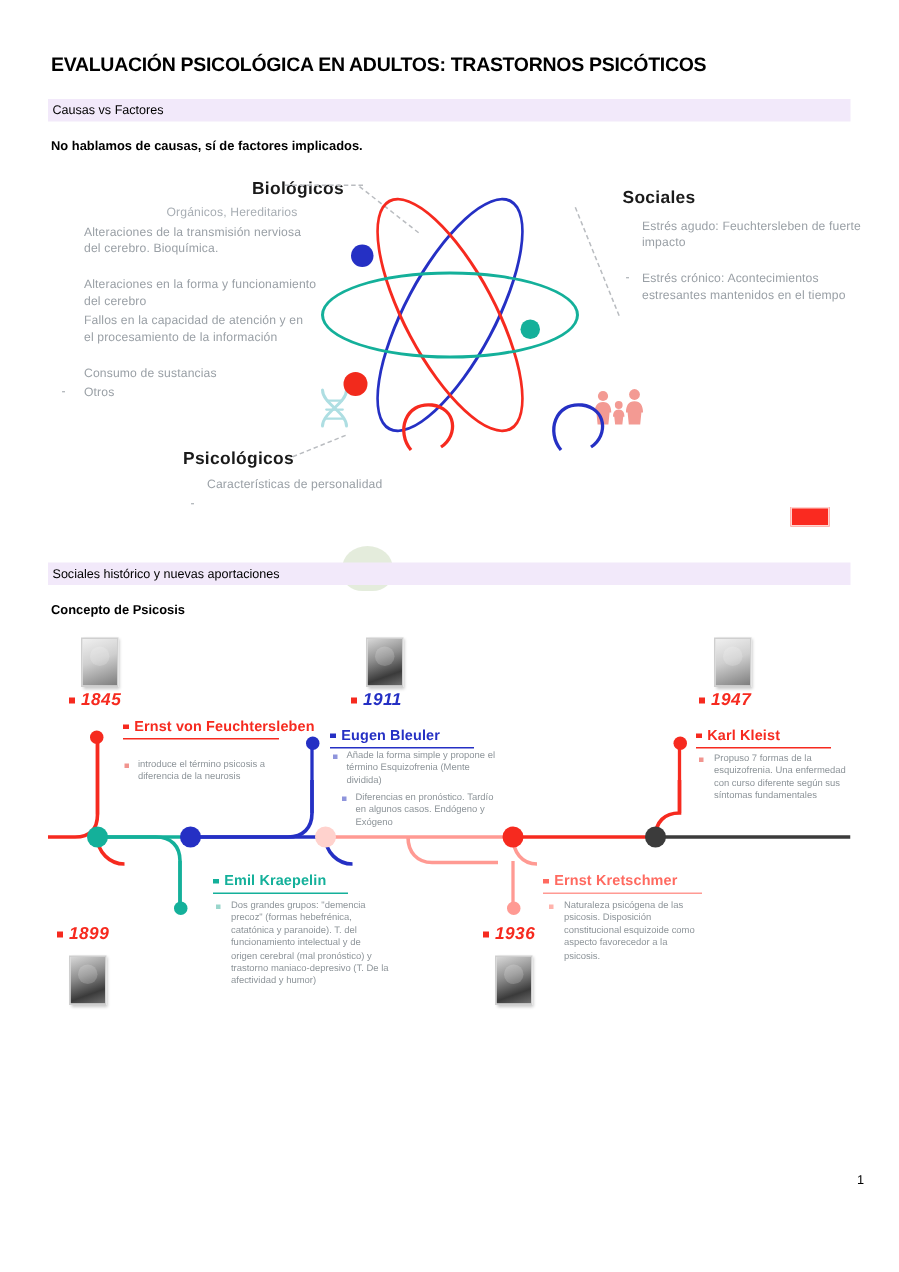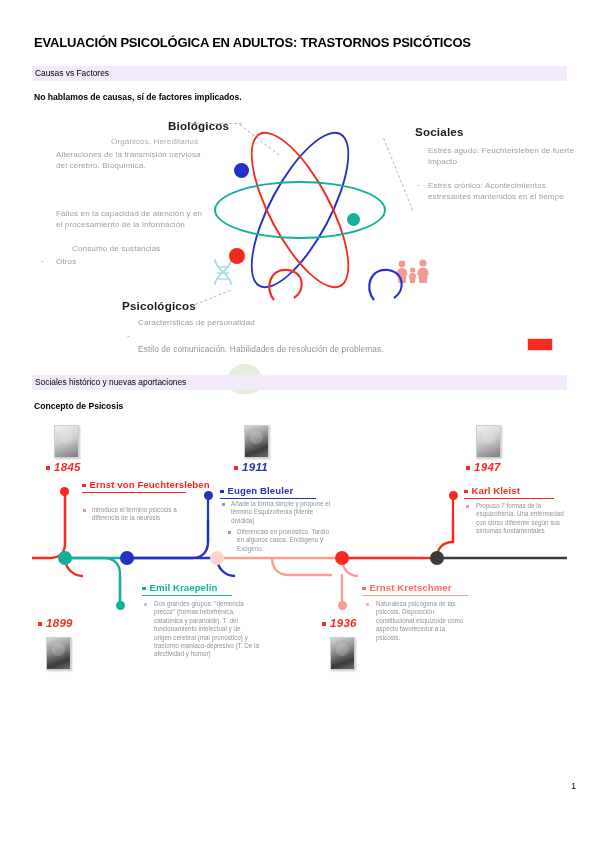--- a/index.html
+++ b/index.html
@@ -135,22 +135,23 @@
   <div class="band" style="top:66px;">
     <span class="band-label">Causas vs Factores</span>
   </div>
   <div class="plain-line" style="top:92px;">No hablamos de causas, sí de factores implicados.</div>
 
   <div class="diagram">
 
     <div class="dg-head" style="left:88px;top:7px;padding-left:48px;">Biológicos</div>
     <div class="dg-text dim" style="left:79px;top:24px;width:145px;">Orgánicos, Hereditarios</div>
     <div class="dg-text" style="left:24px;top:37px;width:156px;">Alteraciones de la transmisión nerviosa del cerebro. Bioquímica.</div>
+    <div class="dg-text" style="left:24px;top:72px;width:156px;">Alteraciones en la forma y funcionamiento del cerebro</div>
     <div class="dg-text" style="left:24px;top:96px;width:150px;">Fallos en la capacidad de atención y en el procesamiento de la información</div>
-    <div class="dg-text" style="left:24px;top:131px;width:160px;margin-left:16px;">Consumo de sustancias</div>
+    <div class="dg-text" style="left:24px;top:131px;width:160px;">Consumo de sustancias</div>
     <div class="dash" style="left:9px;top:144px;">-</div>
     <div class="dg-text" style="left:24px;top:144px;width:80px;">Otros</div>
 
     <div class="conn" style="left:158px;top:11px;width:52px;transform:rotate(0deg);"></div>
     <div class="conn" style="left:208px;top:12px;width:50px;transform:rotate(38deg);"></div>
 
     <svg class="dna" viewBox="0 0 24 30">
       <g stroke="#8fd2d8" stroke-width="2" fill="none" stroke-linecap="round">
         <path d="M4 27 C 4 18, 20 12, 20 3"></path>
         <path d="M20 27 C 20 18, 4 12, 4 3"></path>
@@ -192,21 +193,20 @@
     <svg style="position:absolute;left:230px;top:150px;width:180px;height:40px;" viewBox="0 0 180 40">
       <path d="M12 38 C 2 26, 8 6, 26 8 C 42 10, 44 28, 32 36" fill="none" stroke="#f62a1f" stroke-width="2.2"></path>
       <path d="M112 38 C 102 26, 108 6, 126 8 C 142 10, 144 28, 132 36" fill="none" stroke="#2530c4" stroke-width="2.2"></path>
     </svg>
 
     <div class="dg-head" style="left:90px;top:187px;">Psicológicos</div>
     <div class="conn" style="left:163px;top:192px;width:38px;transform:rotate(-22deg);"></div>
 
     <div class="dg-text" style="left:106px;top:205px;width:300px;">Características de personalidad</div>
     <div class="dash" style="left:95px;top:219px;">-</div>
-    <div class="dg-text" style="left:106px;top:232px;width:420px;font-size:8.3px;color:#8e949a;">Estilo de comunicación. Habilidades de resolución de problemas.</div>
   </div>
 
   <div class="red-chip"></div>
 
   <div class="band" style="top:375px;">
     <span class="band-label">Sociales histórico y nuevas aportaciones</span>
   </div>
   <div class="plain-line" style="top:401px;">Concepto de Psicosis</div>
 
   <div class="timeline">

